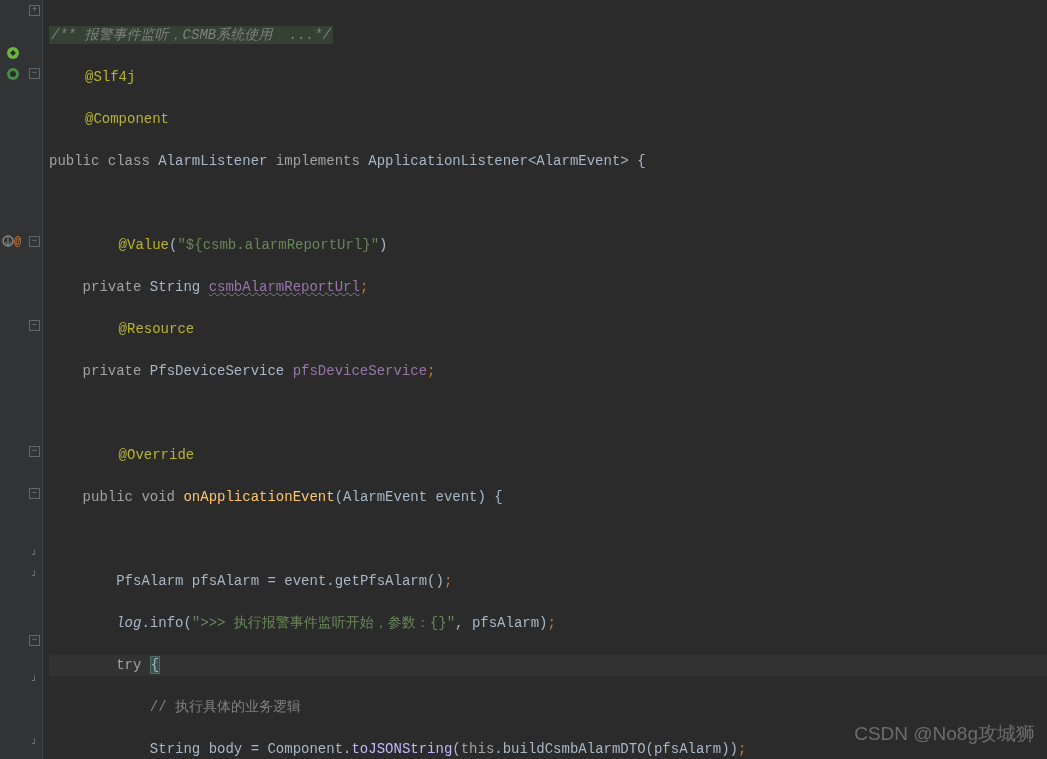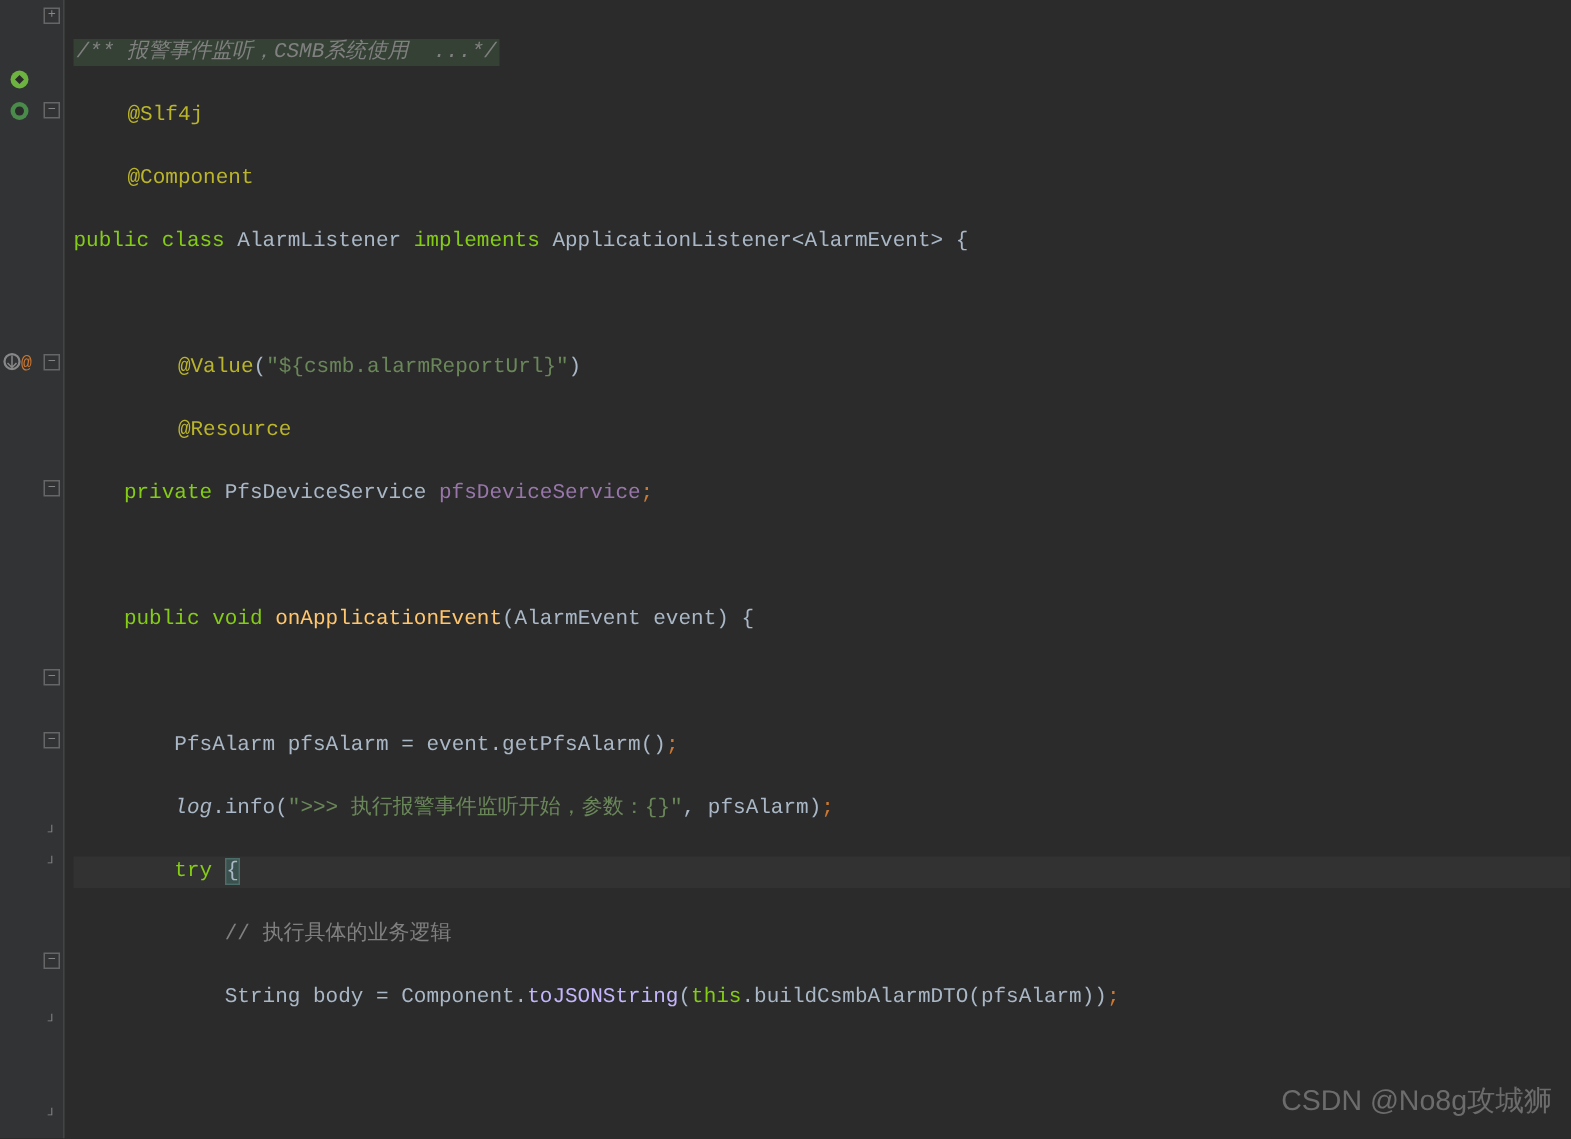--- a/index.html
+++ b/index.html
@@ -58,21 +58,21 @@
     }
     .line { height: 21px; }
     .highlight-line {
       background: #323232;
       display: block;
       width: 100%;
     }
     
     .comment { color: #808080; }
     .doc-comment-bg { background: #344134; color: #808080; font-style: italic; padding: 1px 2px;}
-    .keyword { color: #84cc16; }
+    .keyword { color: #a3a3a3; }
     .annotation { color: #bbb529; padding-left: 36px; }
     .string { color: #6a8759; }
     .type { color: #a9b7c6; }
     .method { color: #ffc66d; text-align: right; }
     .static-method { color: #c4b5fd; }
     .field { color: #9876aa; }
     .param { color: #a9b7c6; }
     .local { color: #a9b7c6; }
     .paren { color: #a9b7c6; }
     .semi { color: #cc7832; }
@@ -128,23 +128,25 @@
     <div class="fold-marker" style="top:740px;border:none;">┘</div>
   </div>
 
   <div class="code-area">
 <div class="line"><span class="doc-comment-bg">/** 报警事件监听，CSMB系统使用  ...*/</span></div>
 <div class="line"><span class="annotation">@Slf4j</span></div>
 <div class="line"><span class="annotation">@Component</span></div>
 <div class="line"><span class="keyword">public class </span><span class="type">AlarmListener </span><span class="keyword">implements </span><span class="type">ApplicationListener</span><span class="paren">&lt;</span><span class="type">AlarmEvent</span><span class="paren">&gt;</span><span> {</span></div>
 <div class="line"></div>
 <div class="line">    <span class="annotation">@Value</span><span class="paren">(</span><span class="string">"${csmb.alarmReportUrl}"</span><span class="paren">)</span></div>
+<div class="line">    <span class="keyword">private </span><span class="type">String </span><span class="field underline-wavy">csmbAlarmReportUrl</span><span class="semi">;</span></div>
 <div class="line">    <span class="annotation">@Resource</span></div>
 <div class="line">    <span class="keyword">private </span><span class="type">PfsDeviceService </span><span class="field">pfsDeviceService</span><span class="semi">;</span></div>
 <div class="line"></div>
+<div class="line">    <span class="annotation">@Override</span></div>
 <div class="line">    <span class="keyword">public void </span><span class="method">onApplicationEvent</span><span class="paren">(</span><span class="type">AlarmEvent </span><span class="param">event</span><span class="paren">)</span> <span>{</span></div>
 <div class="line"></div>
 <div class="line">        <span class="type">PfsAlarm </span><span class="local">pfsAlarm </span><span>= </span><span class="local">event</span><span>.getPfsAlarm()</span><span class="semi">;</span></div>
 <div class="line">        <span class="log-var">log</span><span>.info(</span><span class="string">"&gt;&gt;&gt; 执行报警事件监听开始，参数：{}"</span><span>, pfsAlarm)</span><span class="semi">;</span></div>
 <div class="line highlight-line">        <span class="keyword">try </span><span class="brace-match">{</span></div>
 <div class="line">            <span class="comment">// 执行具体的业务逻辑</span></div>
 <div class="line">            <span>String body = Component.</span><span class="static-method">toJSONString</span><span>(</span><span class="keyword">this</span><span>.buildCsmbAlarmDTO(pfsAlarm))</span><span class="semi">;</span></div>
 
 
 

